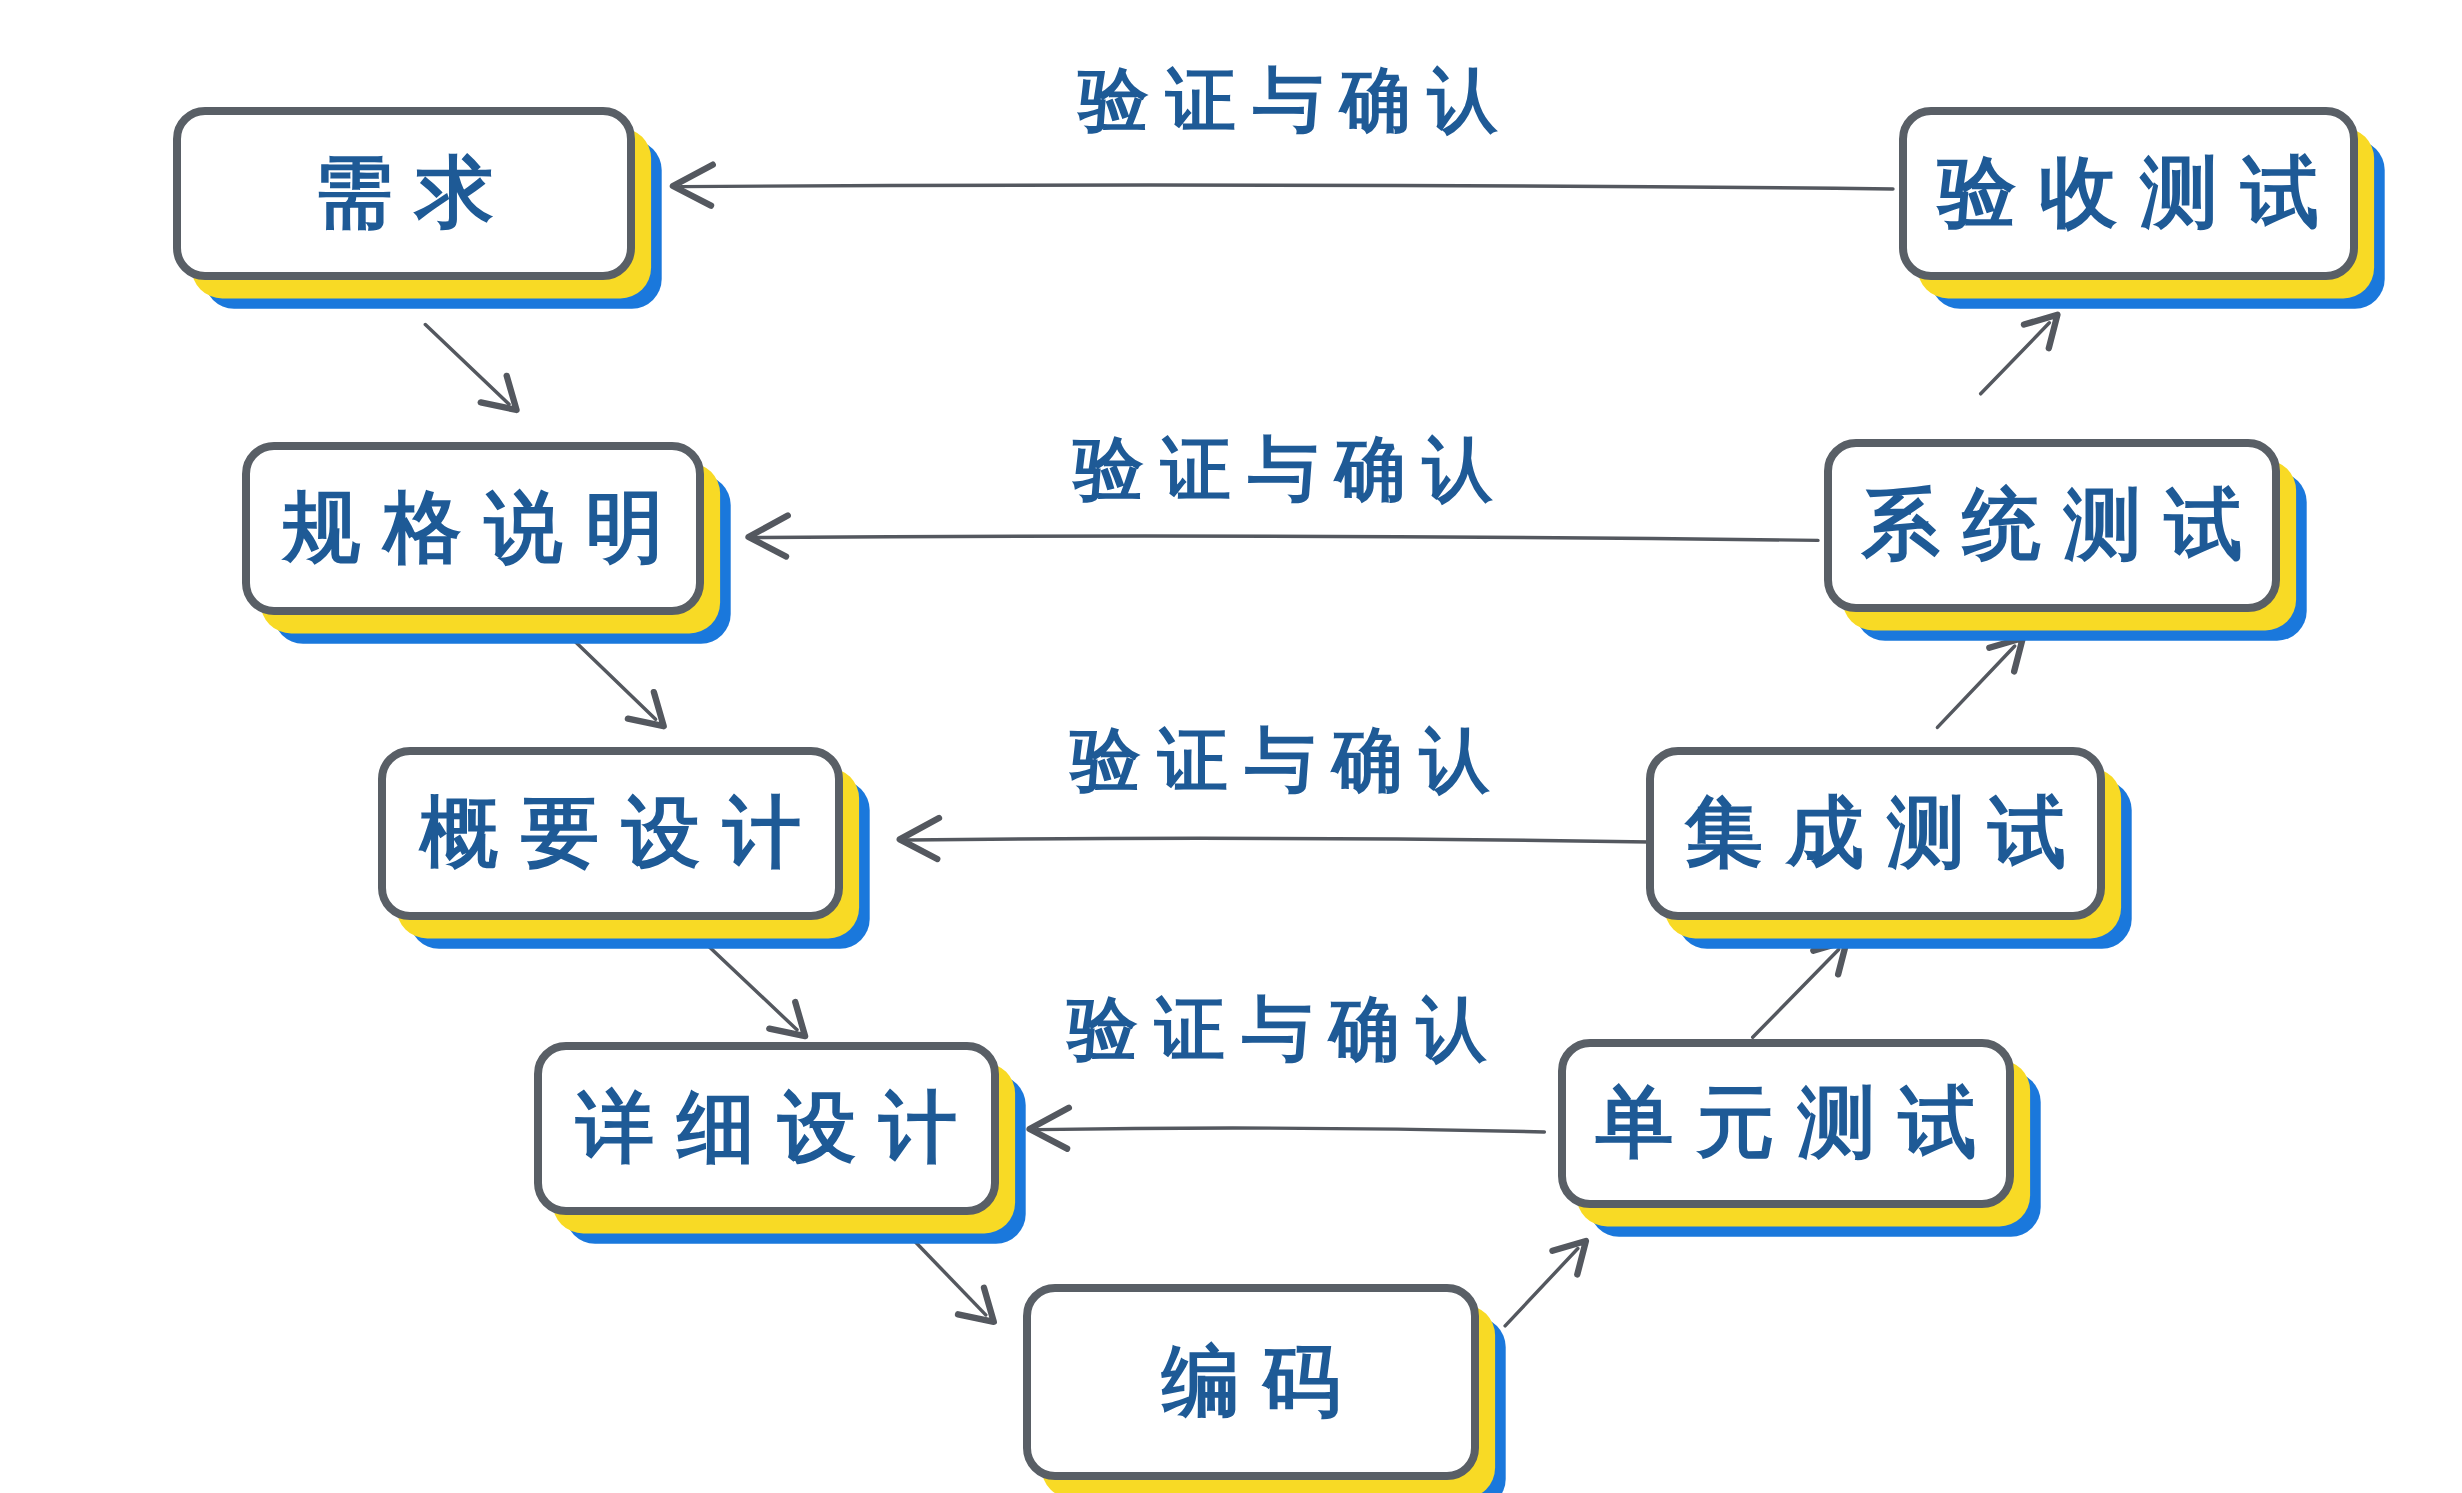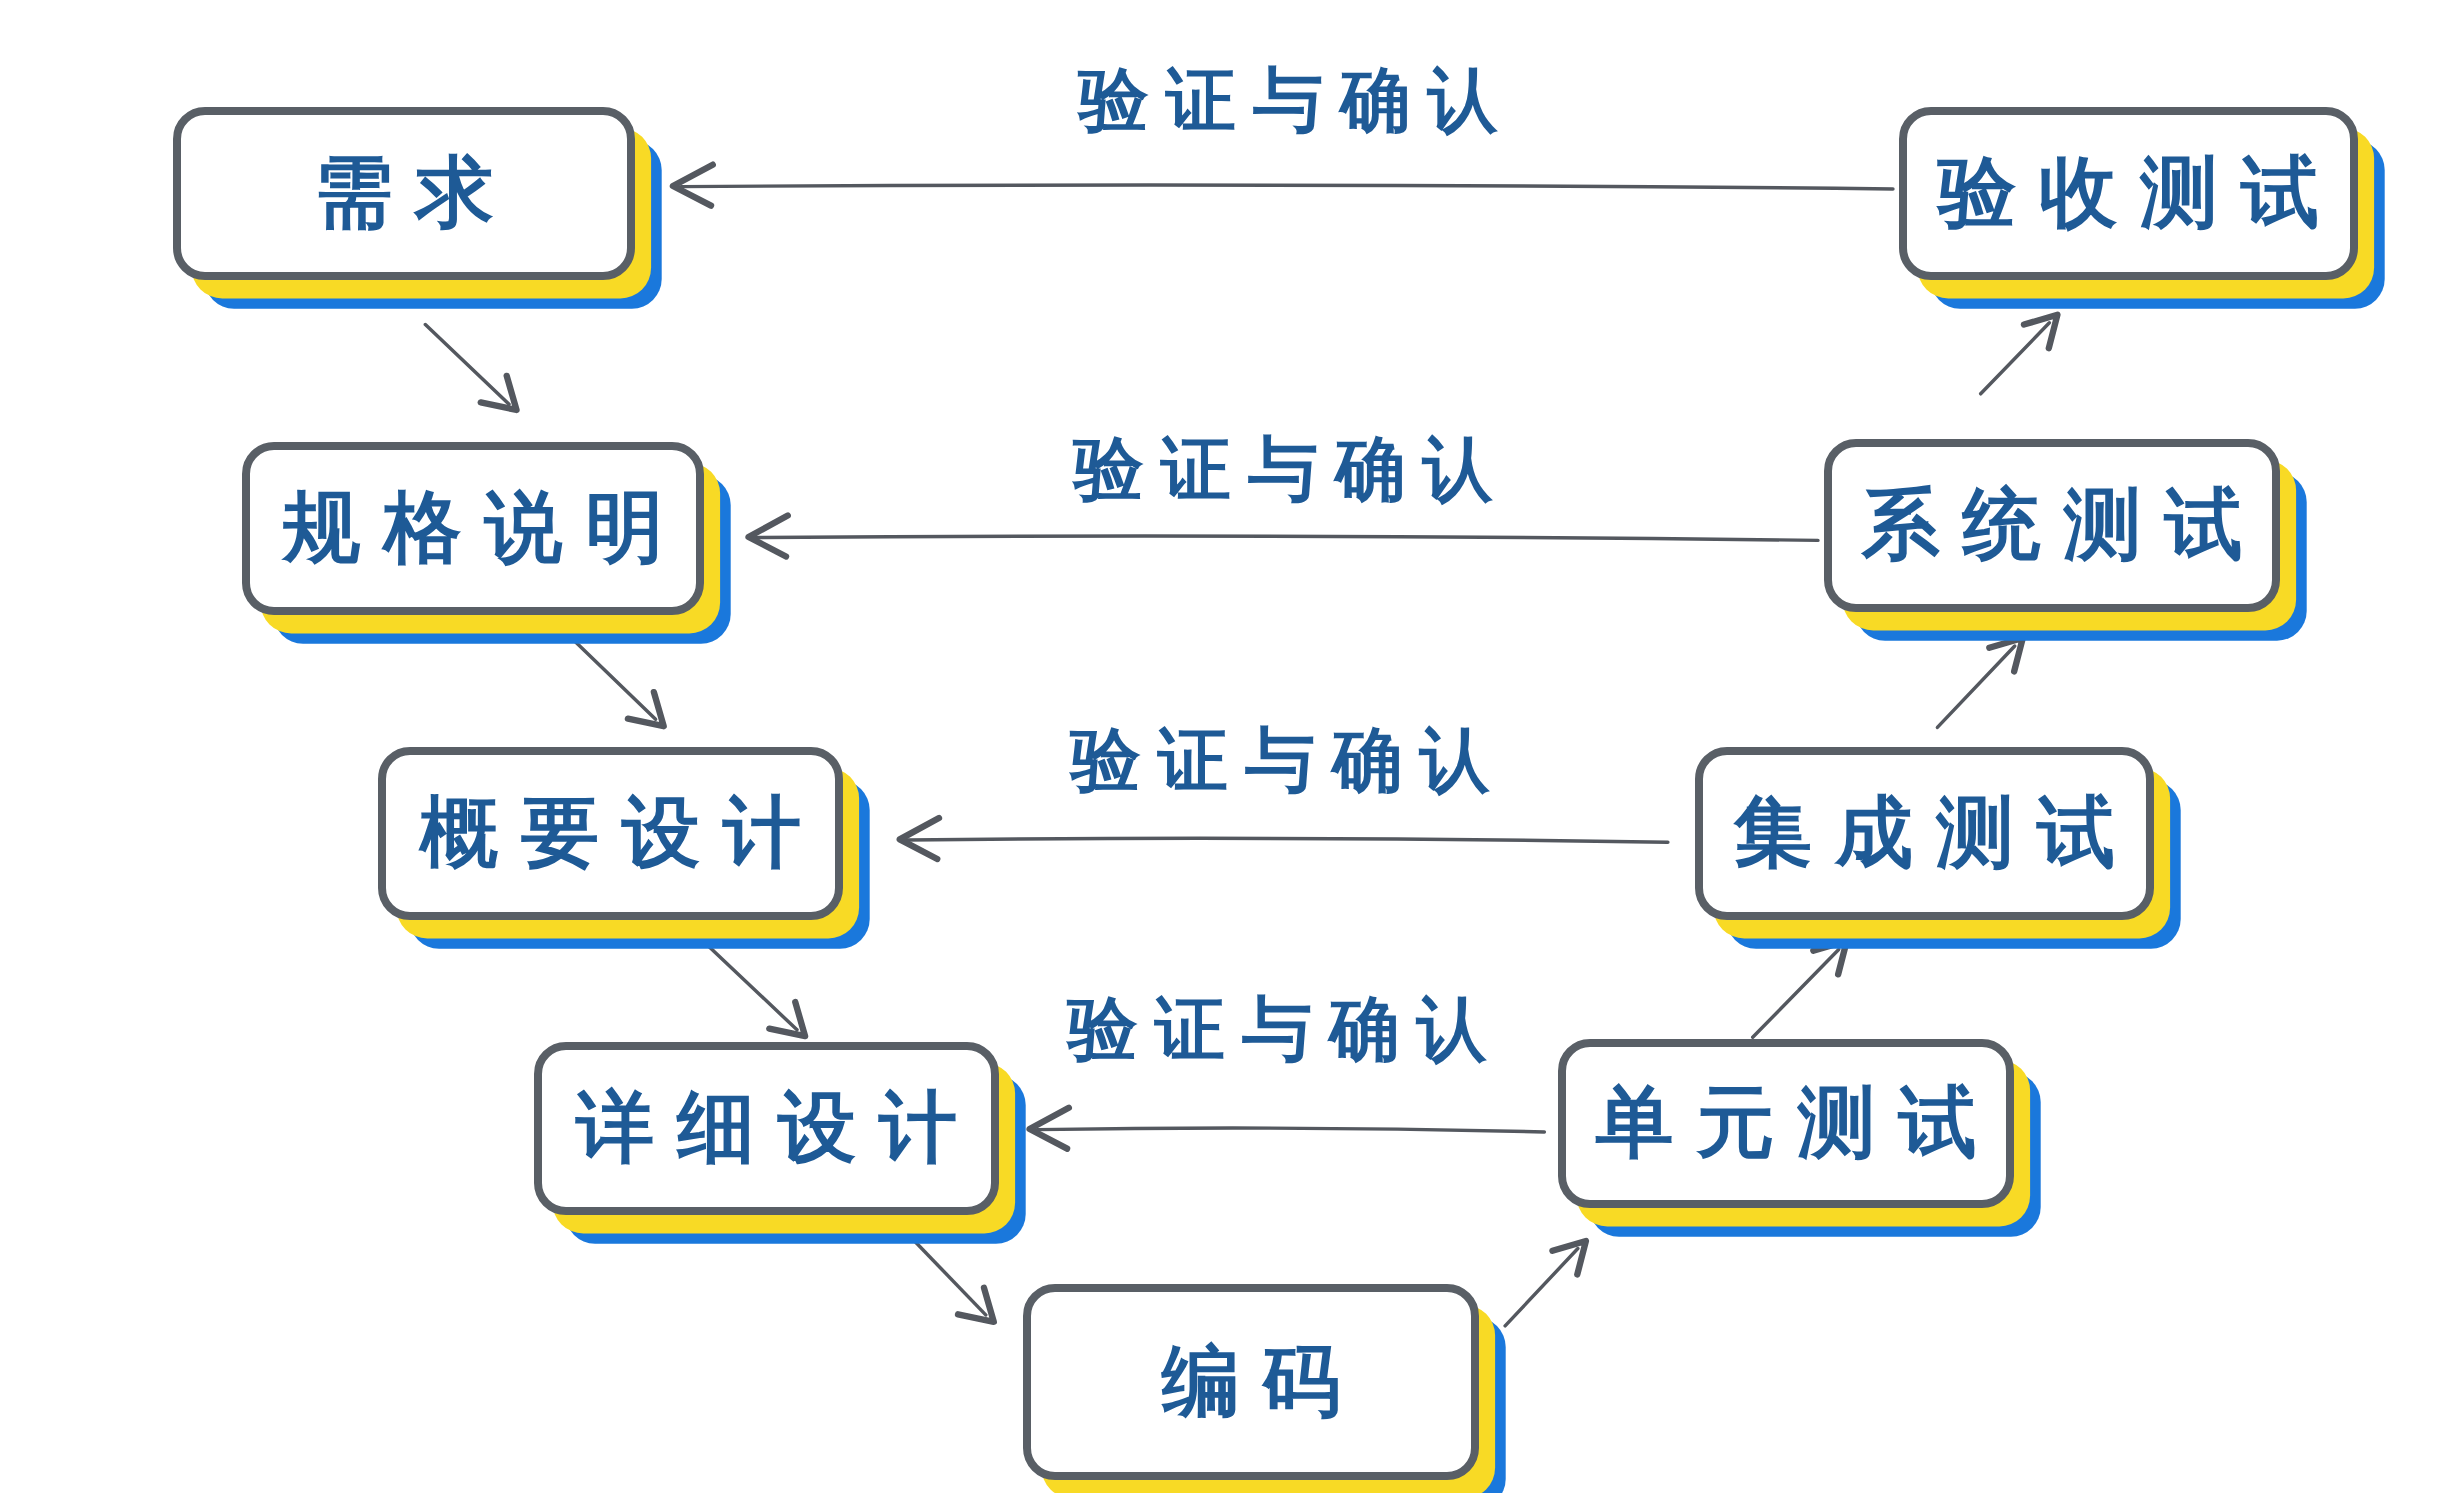--- a/index.html
+++ b/index.html
@@ -30,21 +30,21 @@
     padding-left: 23px; 
     white-space: nowrap;
     box-shadow: 17.3px 19.6px 0 -1.2px #f8da25, 29px 31px 0 -2.3px #1a78dc;
   }
   #node-requirements      { left: 173px;  top: 107px;  width: 462px; height: 173px; }
   #node-specification     { left: 242px;  top: 442px;  width: 462px; height: 173px; }
   #node-preliminary-design{ left: 378px;  top: 747px; width: 465px; height: 173px; }
   #node-detailed-design   { left: 534px;  top: 1042px; width: 465px; height: 173px; text-align: center; }
   #node-coding            { left: 1023px; top: 1284px; width: 456px; height: 196px; }
   #node-unit-test         { left: 1558px; top: 1039px; width: 456px; height: 169px; }
-  #node-integration-test  { left: 1695px; top: 747px; width: 459px; height: 173px; }
+  #node-integration-test  { left: 1646px; top: 747px; width: 459px; height: 173px; }
   #node-system-test       { left: 1824px; top: 439px;  width: 456px; height: 173px; }
   #node-acceptance-test   { left: 1899px; top: 107px;  width: 459px; height: 173px; }
 
   .vv-label {
     position: absolute;
     transform: translateX(-50%);
     color: #1e5a96;
     font-weight: bold;
     font-size: 70px;
     line-height: 1;

